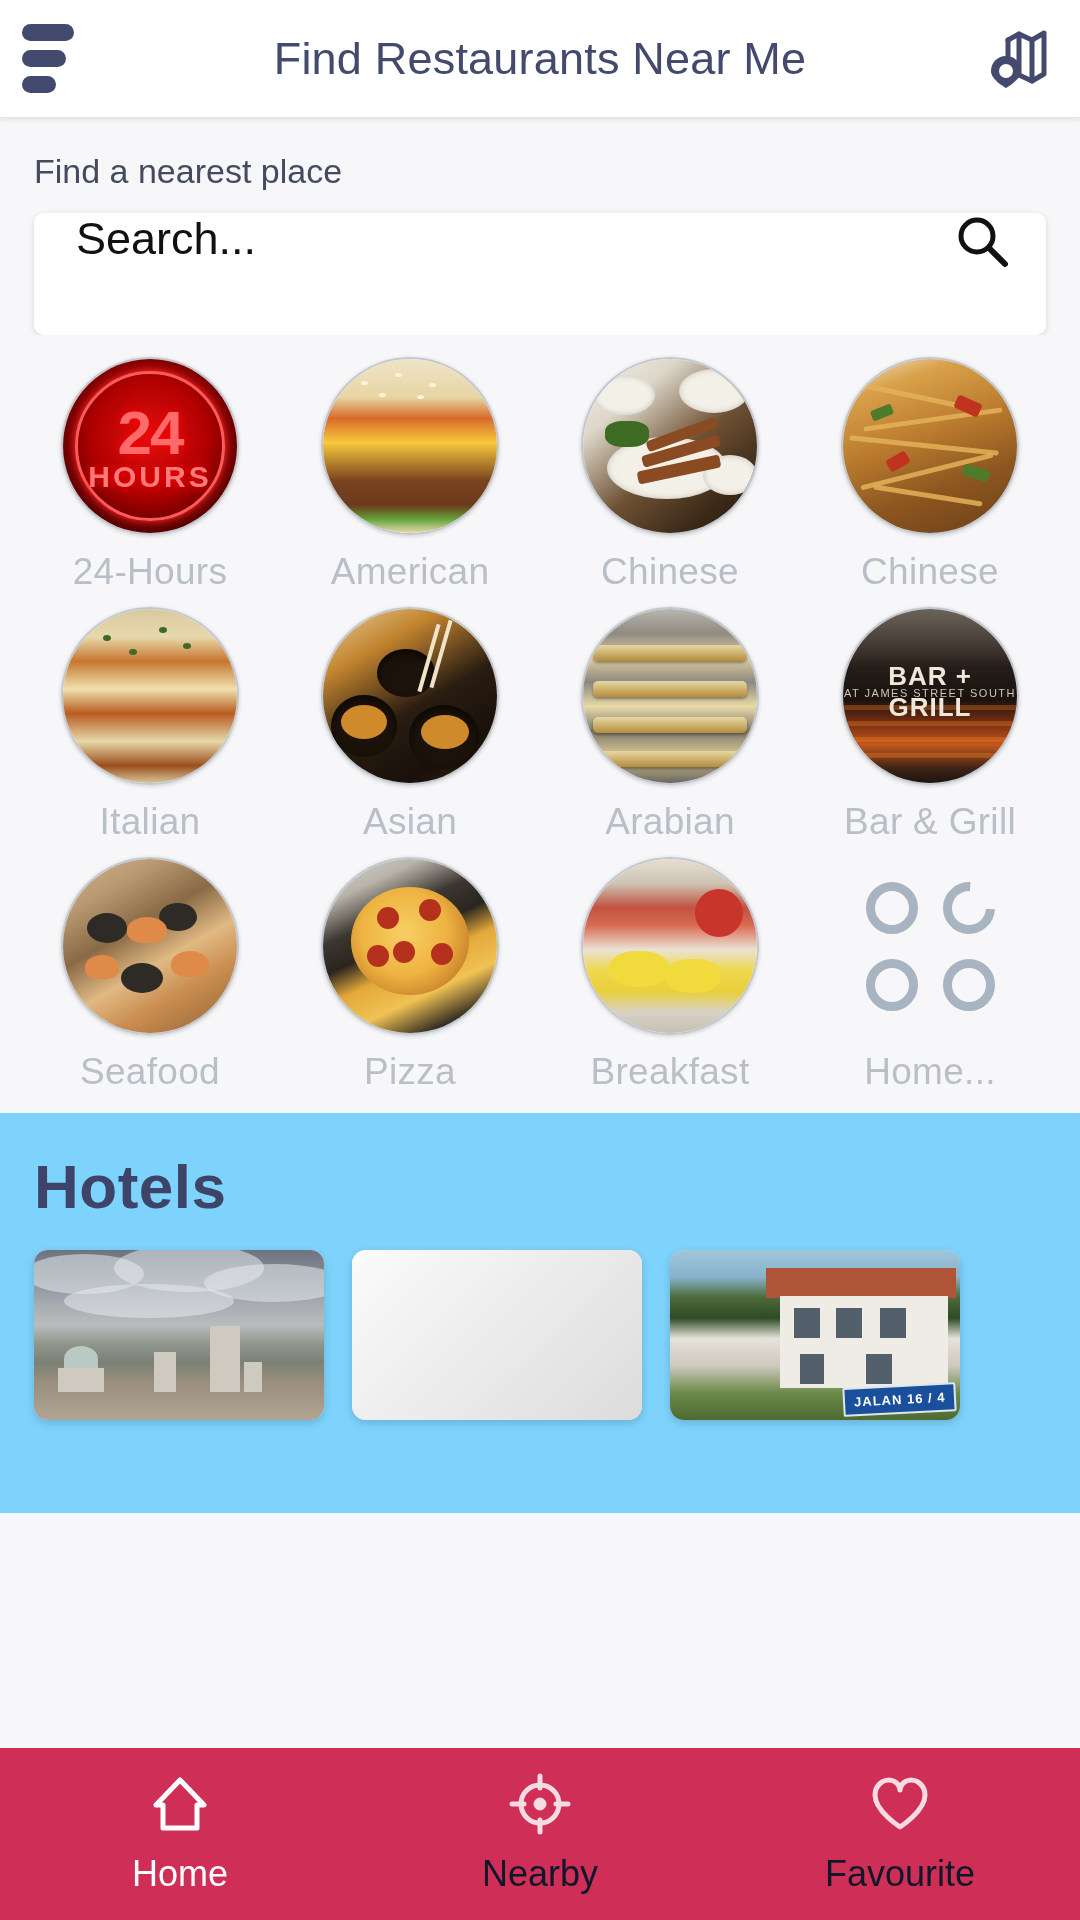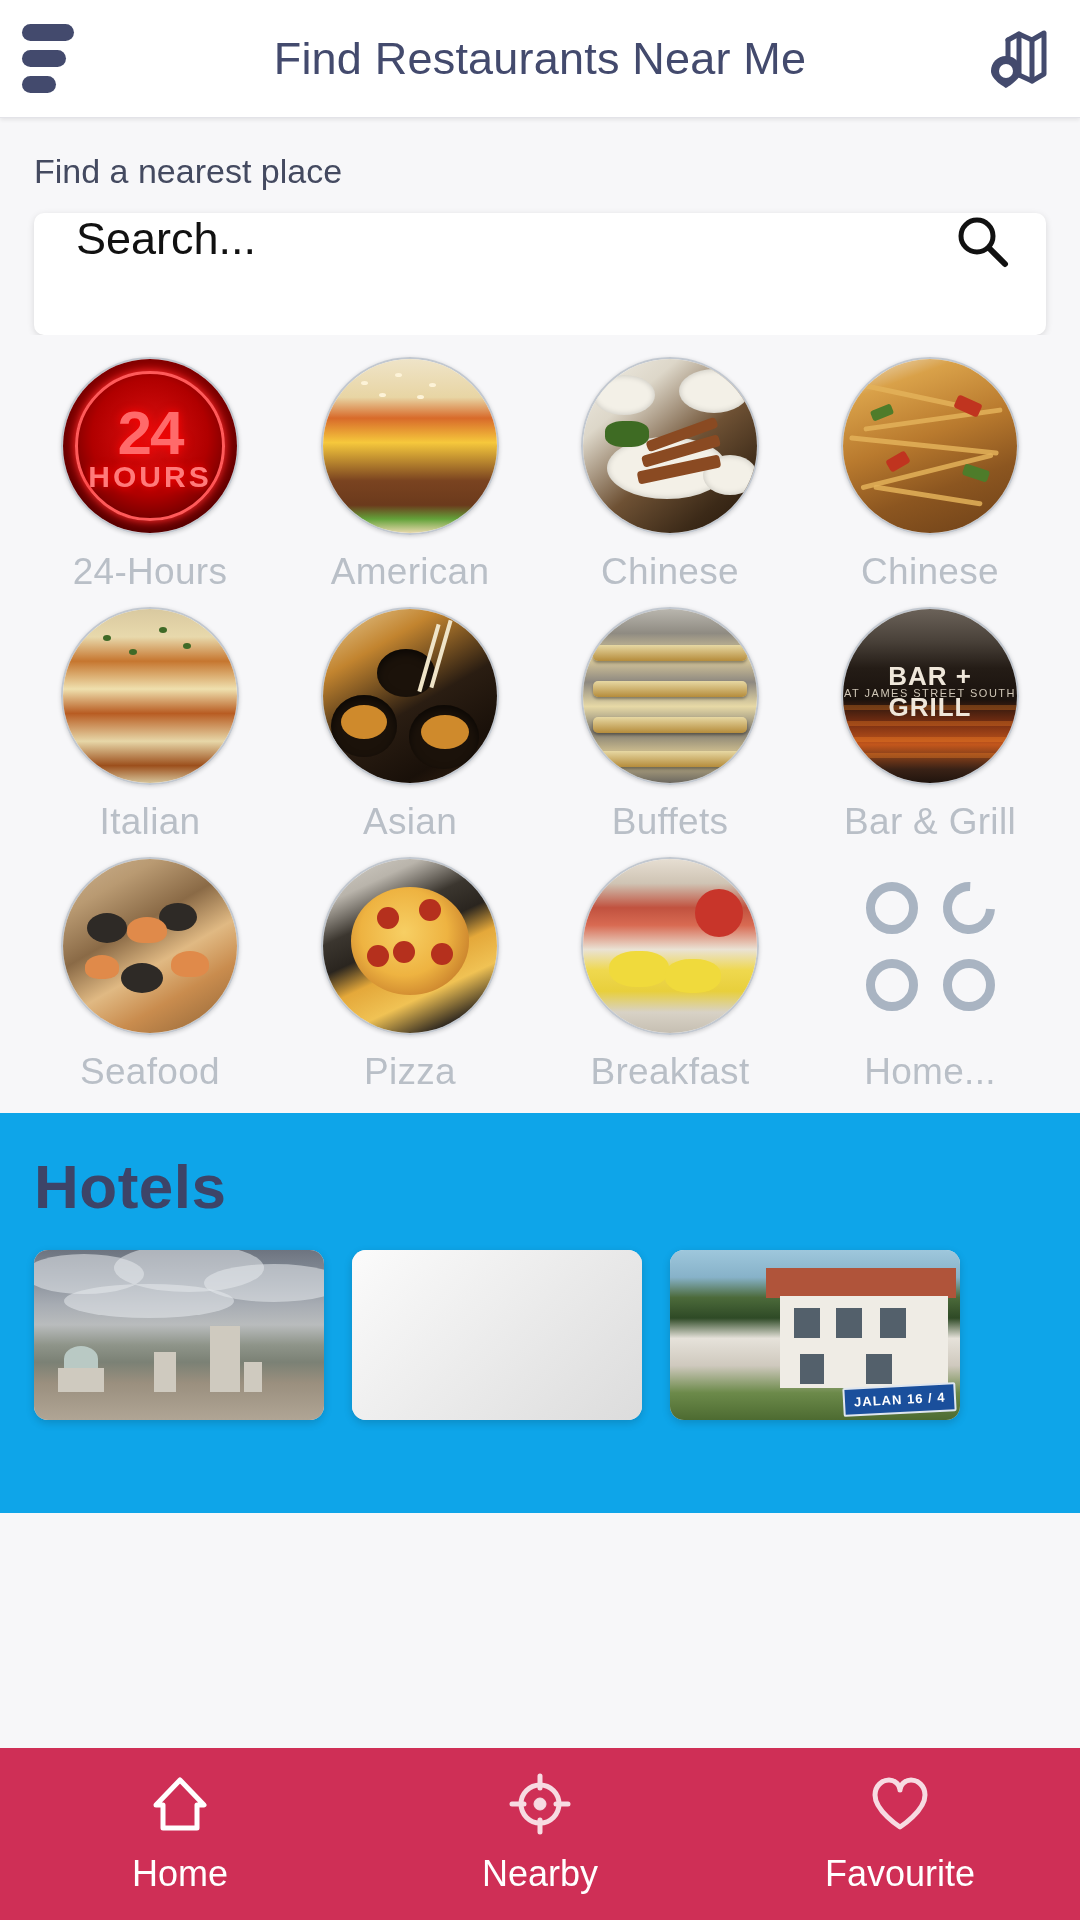--- a/index.html
+++ b/index.html
@@ -142,21 +142,21 @@
     place-items:center; padding:12px;
   }
   .more-icon span{
     width:52px; height:52px; border-radius:50%;
     border:9px solid #a9b4c2; display:block;
   }
   .more-icon span.open{ border-right-color:transparent; transform:rotate(-42deg); }
 
   
   .hotels-section{
-    background:#0ea5e9; margin-top:20px; padding:38px 24px 0 34px;
+    background:#7dd3fc; margin-top:20px; padding:38px 24px 0 34px;
     height:400px; overflow:hidden;
   }
   .hotels-title{ font-size:62px; font-weight:700; color:#3d4468; letter-spacing:.5px; }
   .hotel-row{ display:flex; gap:28px; margin-top:28px; }
   .hotel-card{
     width:290px; height:170px; border-radius:14px; overflow:hidden;
     box-shadow:0 3px 9px rgba(0,0,0,.16); flex:0 0 auto; position:relative;
     background:#e9e9ea;
   }
   .hc-city{ position:absolute; inset:0;
@@ -183,21 +183,21 @@
   
   .bottom-nav{
     position:absolute; left:0; right:0; bottom:0; height:172px;
     background:#cf2f56; display:flex; align-items:center;
   }
   .nav-item{
     flex:1; display:flex; flex-direction:column; align-items:center;
     gap:14px; cursor:pointer;
   }
   .nav-label{ font-size:36px; color:#ffffff; }
-  .nav-item.inactive .nav-label{ color:#ffffff; }
+  .nav-item.inactive .nav-label{ color:#0f172a; }
   .nav-item.inactive svg *{ stroke:#f7dbe2; }
 </style>
 </head>
 <body>
 
 <div class="appbar">
   <div class="menu-btn">
     <i></i>
     <i></i>
     <i></i>
@@ -321,21 +321,21 @@
 
     <div class="cat-cell">
       <div class="cat-thumb">
         <div class="thumb-art art-buffet">
           <div class="tray" style="top:36px"></div>
           <div class="tray" style="top:72px"></div>
           <div class="tray" style="top:108px"></div>
           <div class="tray" style="top:142px"></div>
         </div>
       </div>
-      <div class="cat-label">Buffets</div>
+      <div class="cat-label">Arabian</div>
     </div>
 
     <div class="cat-cell">
       <div class="cat-thumb">
         <div class="thumb-art art-grill">
           <div class="gbar" style="top:96px"></div>
           <div class="gbar" style="top:112px"></div>
           <div class="gbar" style="top:128px"></div>
           <div class="gbar" style="top:144px"></div>
           <div class="bg1">BAR + GRILL</div>

